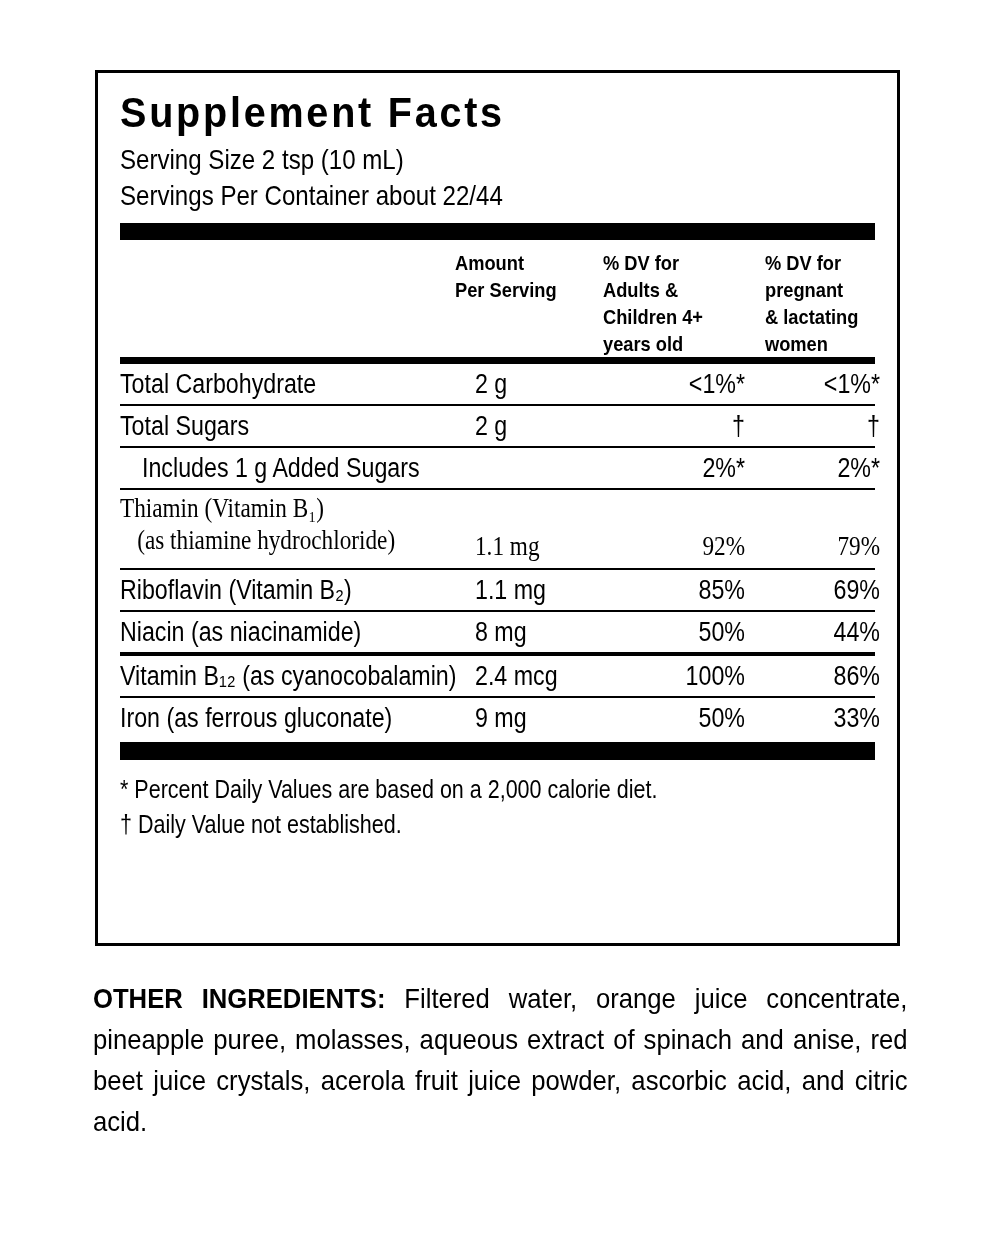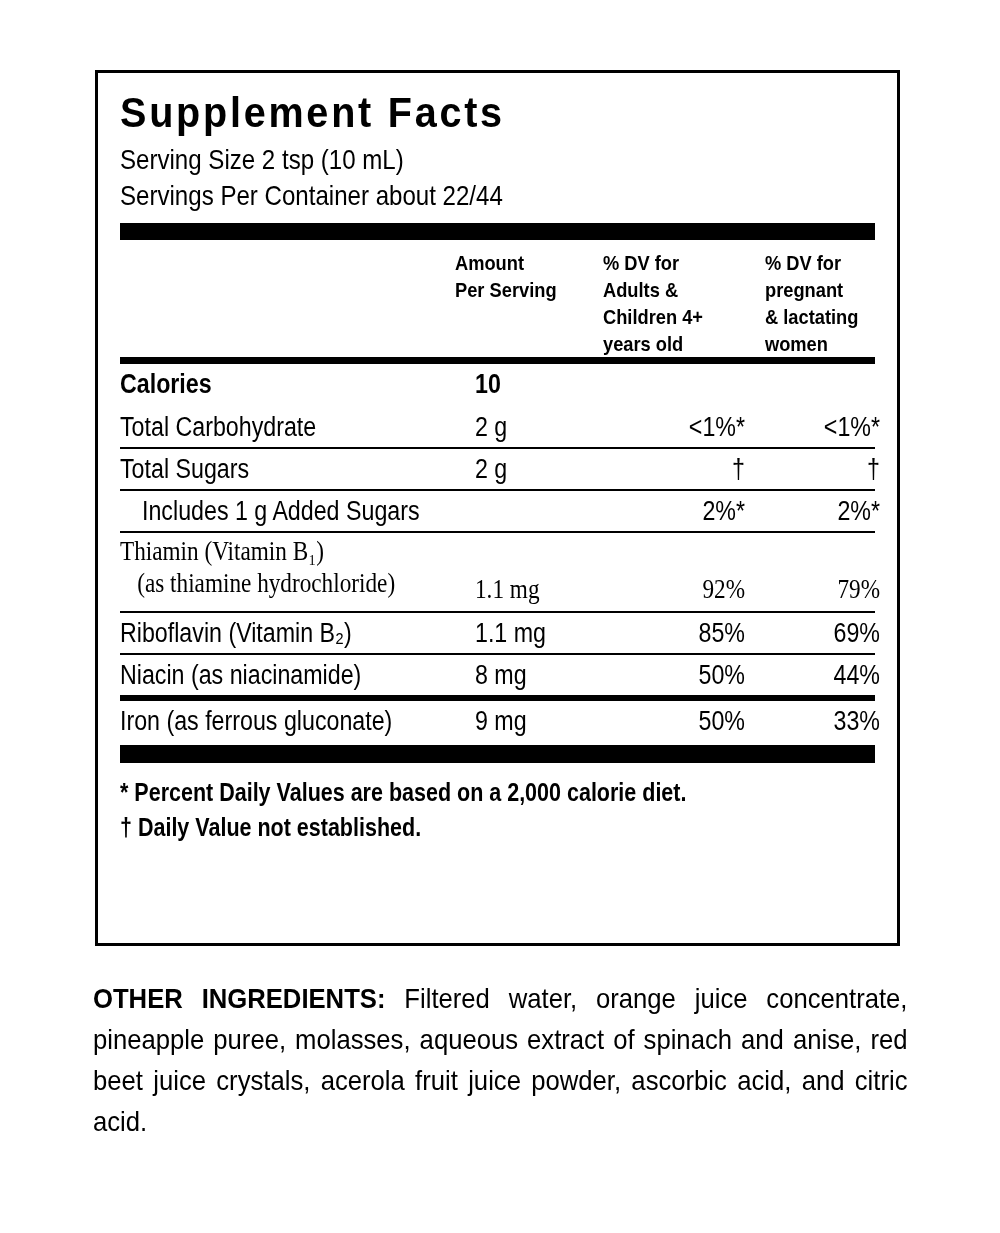--- a/index.html
+++ b/index.html
@@ -149,21 +149,20 @@
   .row.twoline .nm  { top: 3px; }
   .row.twoline .amt,
   .row.twoline .dv1,
   .row.twoline .dv2 { top: 41px; }
 
   .row.calories { min-height: 43px; }
 
   
   .footnotes {
     margin-top: 12px;
-    font-weight: bold;
   }
   .fn {
     font-size: 25px;
     line-height: 1.40;
     transform: scaleX(0.86);
     transform-origin: left center;
     white-space: nowrap;
   }
 
   
@@ -212,26 +211,20 @@
         <div class="ch ch-dv2">
           <div>% DV for</div>
           <div>pregnant</div>
           <div>&amp; lactating</div>
           <div>women</div>
         </div>
       </div>
 
       <div class="bar-mid"></div>
 
-      <div class="row calories">
-        <div class="nm bold">Calories</div>
-        <div class="amt bold">10</div>
-        <div class="dv1"></div>
-        <div class="dv2"></div>
-      </div>
 
       <div class="row">
         <div class="nm">Total Carbohydrate</div>
         <div class="amt">2 g</div>
         <div class="dv1">&lt;1%*</div>
         <div class="dv2">&lt;1%*</div>
       </div>
       <div class="rule-thin"></div>
 
       <div class="row">
@@ -272,20 +265,26 @@
       <div class="row">
         <div class="nm">Niacin (as niacinamide)</div>
         <div class="amt">8 mg</div>
         <div class="dv1">50%</div>
         <div class="dv2">44%</div>
       </div>
       <div class="rule-thin"></div>
 
       <div class="rule-thin"></div>
 
+      <div class="row">
+        <div class="nm">Vitamin B₁₂ (as cyanocobalamin)</div>
+        <div class="amt">2.4 mcg</div>
+        <div class="dv1">100%</div>
+        <div class="dv2">86%</div>
+      </div>
       <div class="rule-thin"></div>
 
       <div class="row">
         <div class="nm">Iron (as ferrous gluconate)</div>
         <div class="amt">9 mg</div>
         <div class="dv1">50%</div>
         <div class="dv2">33%</div>
       </div>
 
       <div class="bar-bottom"></div>

